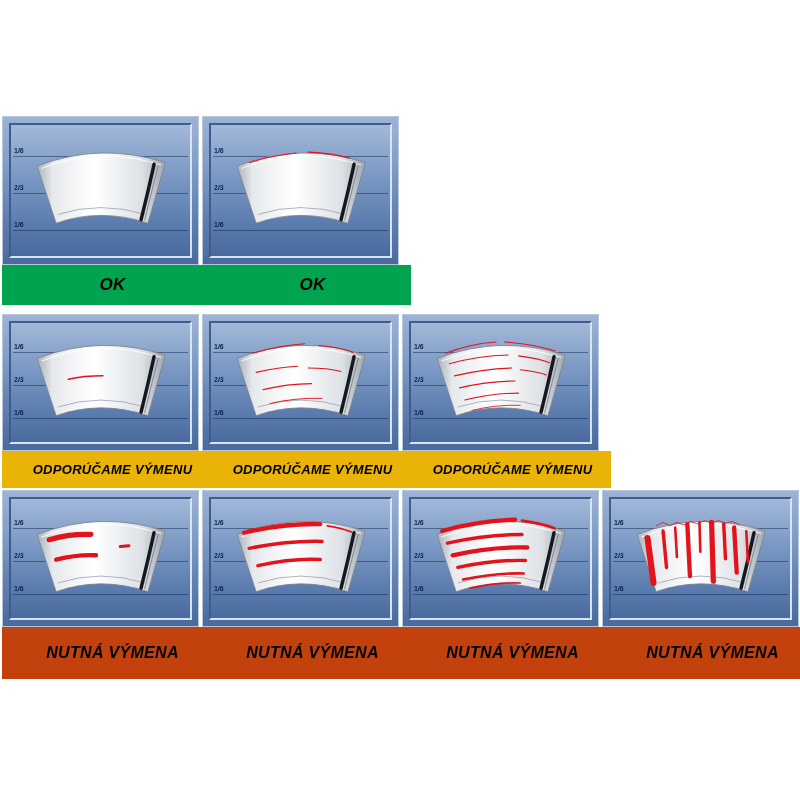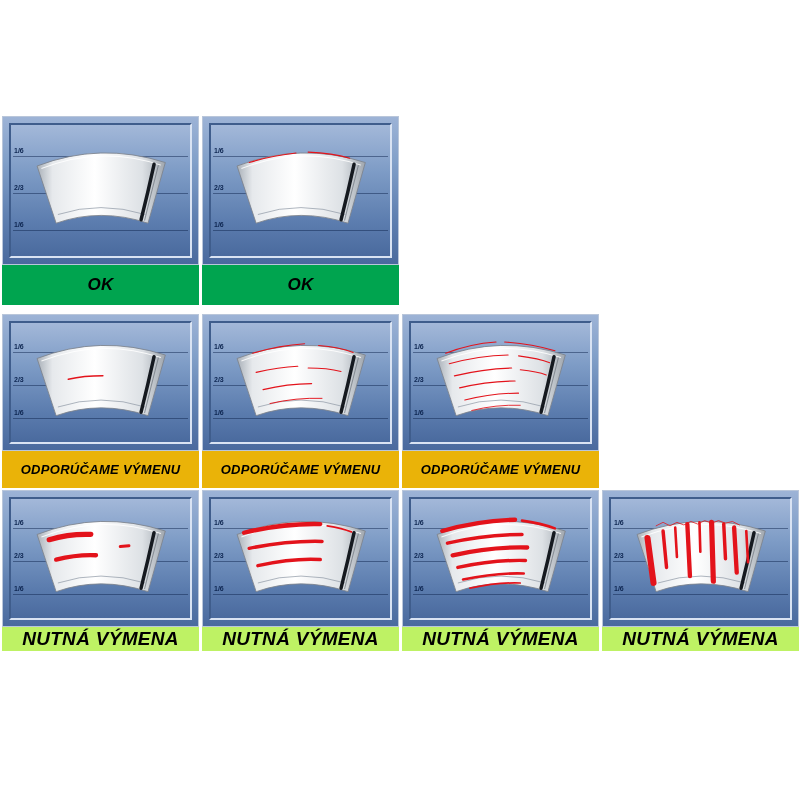--- a/index.html
+++ b/index.html
@@ -19,24 +19,24 @@
   .tick{position:absolute;left:3px;font-size:7px;font-weight:bold;color:#0d2550;line-height:8px;}
   .t1{top:calc(24% - 9px);} .t2{top:calc(52% - 9px);} .t3{top:calc(80% - 9px);}
   .fan{position:absolute;left:4%;top:4%;width:92%;height:92%;}
   .fan-body{fill:url(#fanGrad);stroke:#7d838c;stroke-width:1;}
   .fan-hl{fill:none;stroke:#ffffff;stroke-width:1.2;opacity:.85;}
   .fan-arc{fill:none;stroke:#8d97a3;stroke-width:.9;opacity:.9;}
   .blade{fill:none;stroke:#15191f;stroke-width:4;stroke-linecap:round;}
   .blade-shadow{fill:none;stroke:#6c737c;stroke-width:1.2;opacity:.7;}
   .marks path, .marks polyline{fill:none;stroke:#e3131b;stroke-linecap:round;}
   .bar{display:flex;align-items:center;justify-content:center;width:100%;
-       font-weight:bold;font-style:italic;color:#000;letter-spacing:.3px;}
+       font-weight:bold;font-style:italic;color:#000;letter-spacing:.3px;padding-left:12px;}
   .bar-ok{background:#00a44f;height:40px;font-size:17px;}
   .bar-rec{background:#eab308;height:37px;font-size:13px;}
-  .bar-req{background:#bef264;height:24px;font-size:19px;}
+  .bar-req{background:#c2410c;height:52px;font-size:16px;}
 </style>
 </head>
 <body>
 
 <svg width="0" height="0" style="position:absolute">
   <defs>
     <linearGradient id="fanGrad" x1="0" y1="0" x2="1" y2="0">
       <stop offset="0" stop-color="#a9b0b8"></stop>
       <stop offset="0.12" stop-color="#e6e9ec"></stop>
       <stop offset="0.45" stop-color="#ffffff"></stop>

